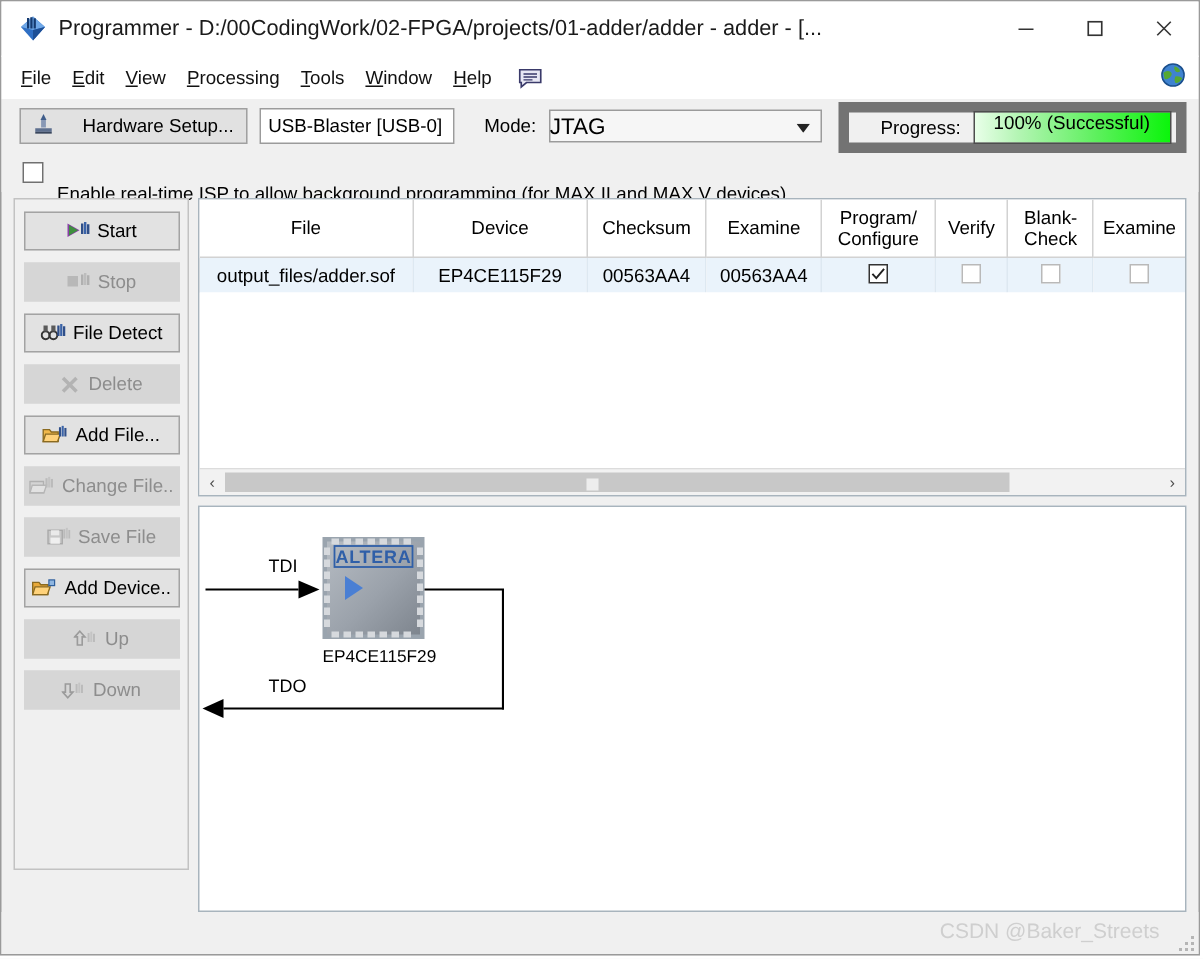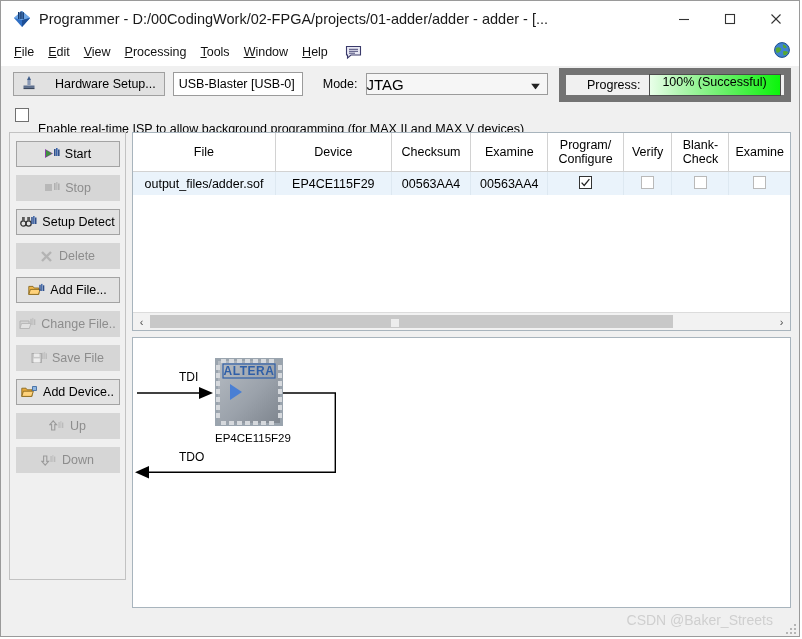--- a/index.html
+++ b/index.html
@@ -559,21 +559,21 @@
           <svg width="17" height="14" viewBox="0 0 17 14">
             <circle cx="3.4" cy="8.5" r="2.6" fill="none" stroke="#333" stroke-width="1.3"></circle>
             <circle cx="8.6" cy="8.5" r="2.6" fill="none" stroke="#333" stroke-width="1.3"></circle>
             <rect x="2" y="2" width="2.8" height="4" fill="#5a5a5a"></rect>
             <rect x="7.2" y="2" width="2.8" height="4" fill="#5a5a5a"></rect>
             <rect x="11.2" y="2" width="1.5" height="7" fill="#2f4f8a"></rect>
             <rect x="13.1" y="1" width="1.5" height="8" fill="#3a63a8"></rect>
             <rect x="15" y="2.5" width="1.5" height="6.5" fill="#2f4f8a"></rect>
           </svg>
         </span>
-        <span>Setup Detect</span>
+        <span>File Detect</span>
       </div>
 
       <div class="pbtn disabled">
         <span class="glyph">
           <svg width="14" height="13" viewBox="0 0 14 13">
             <line x1="2" y1="2" x2="11" y2="11" stroke="#b3b3b3" stroke-width="2.4"></line>
             <line x1="11" y1="2" x2="2" y2="11" stroke="#b3b3b3" stroke-width="2.4"></line>
           </svg>
         </span>
         <span>Delete</span>

